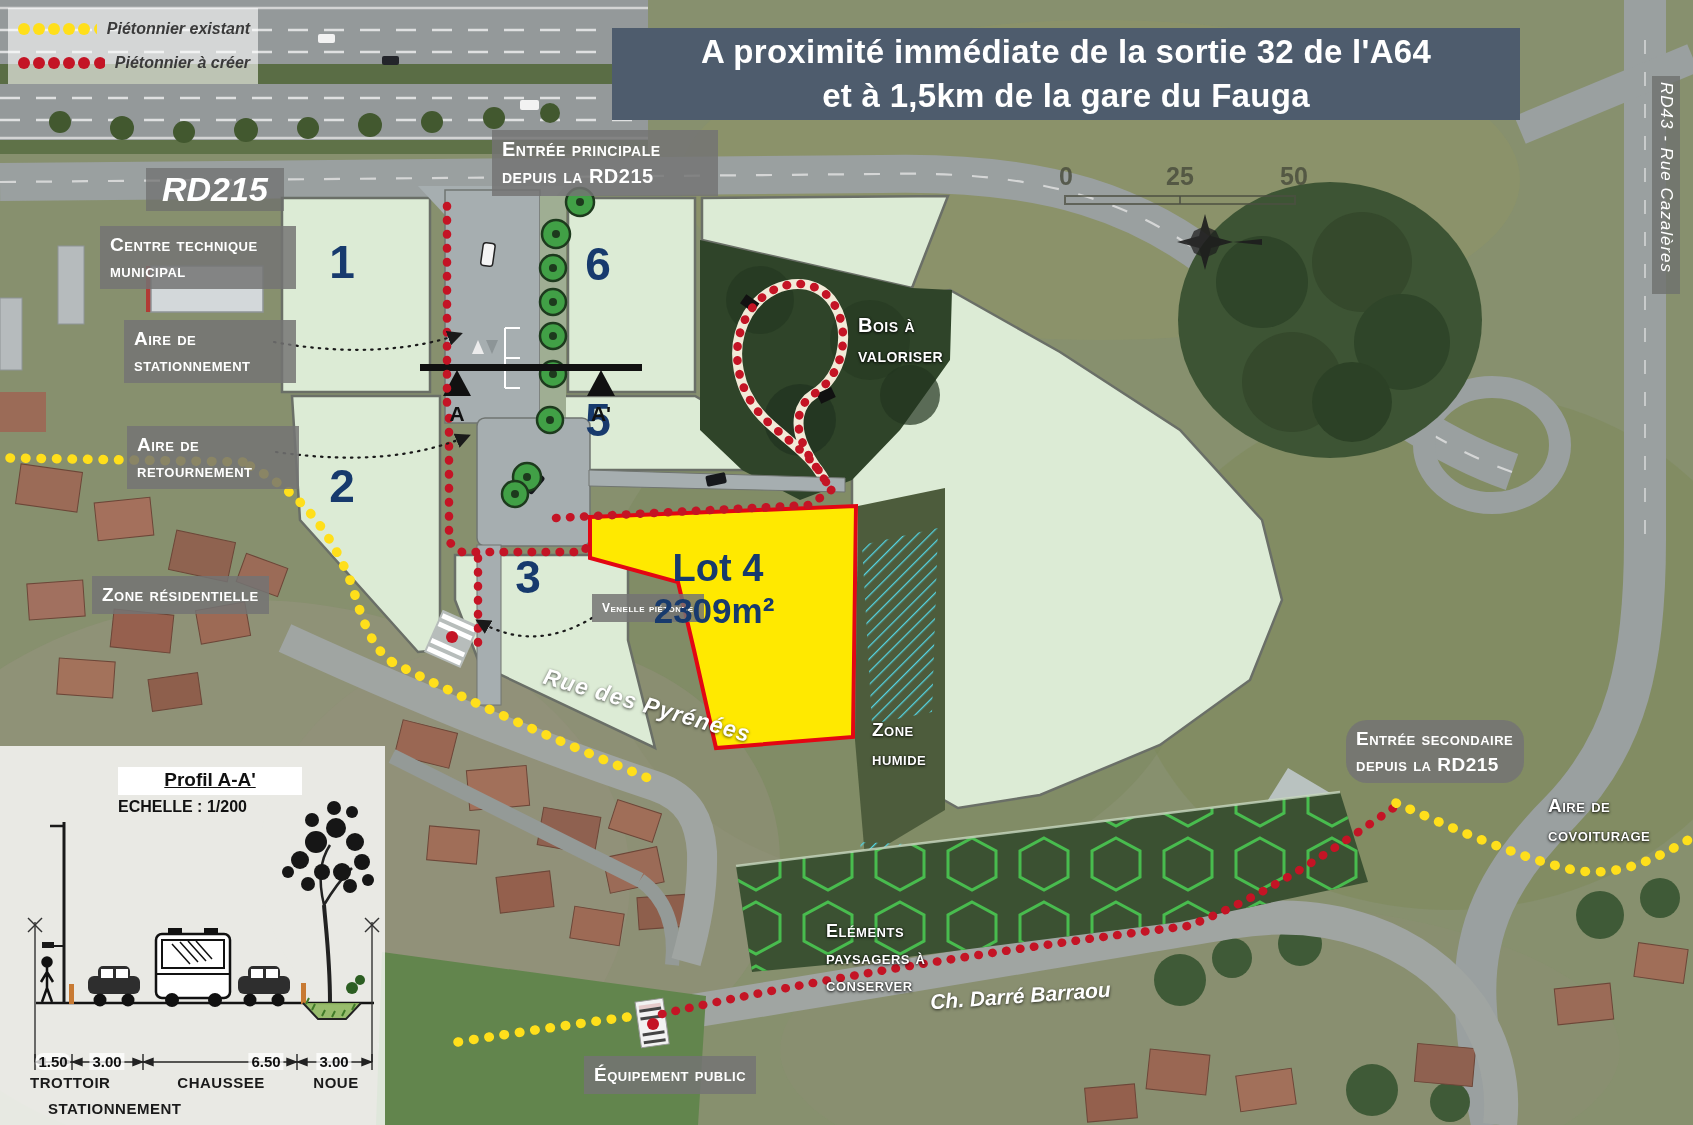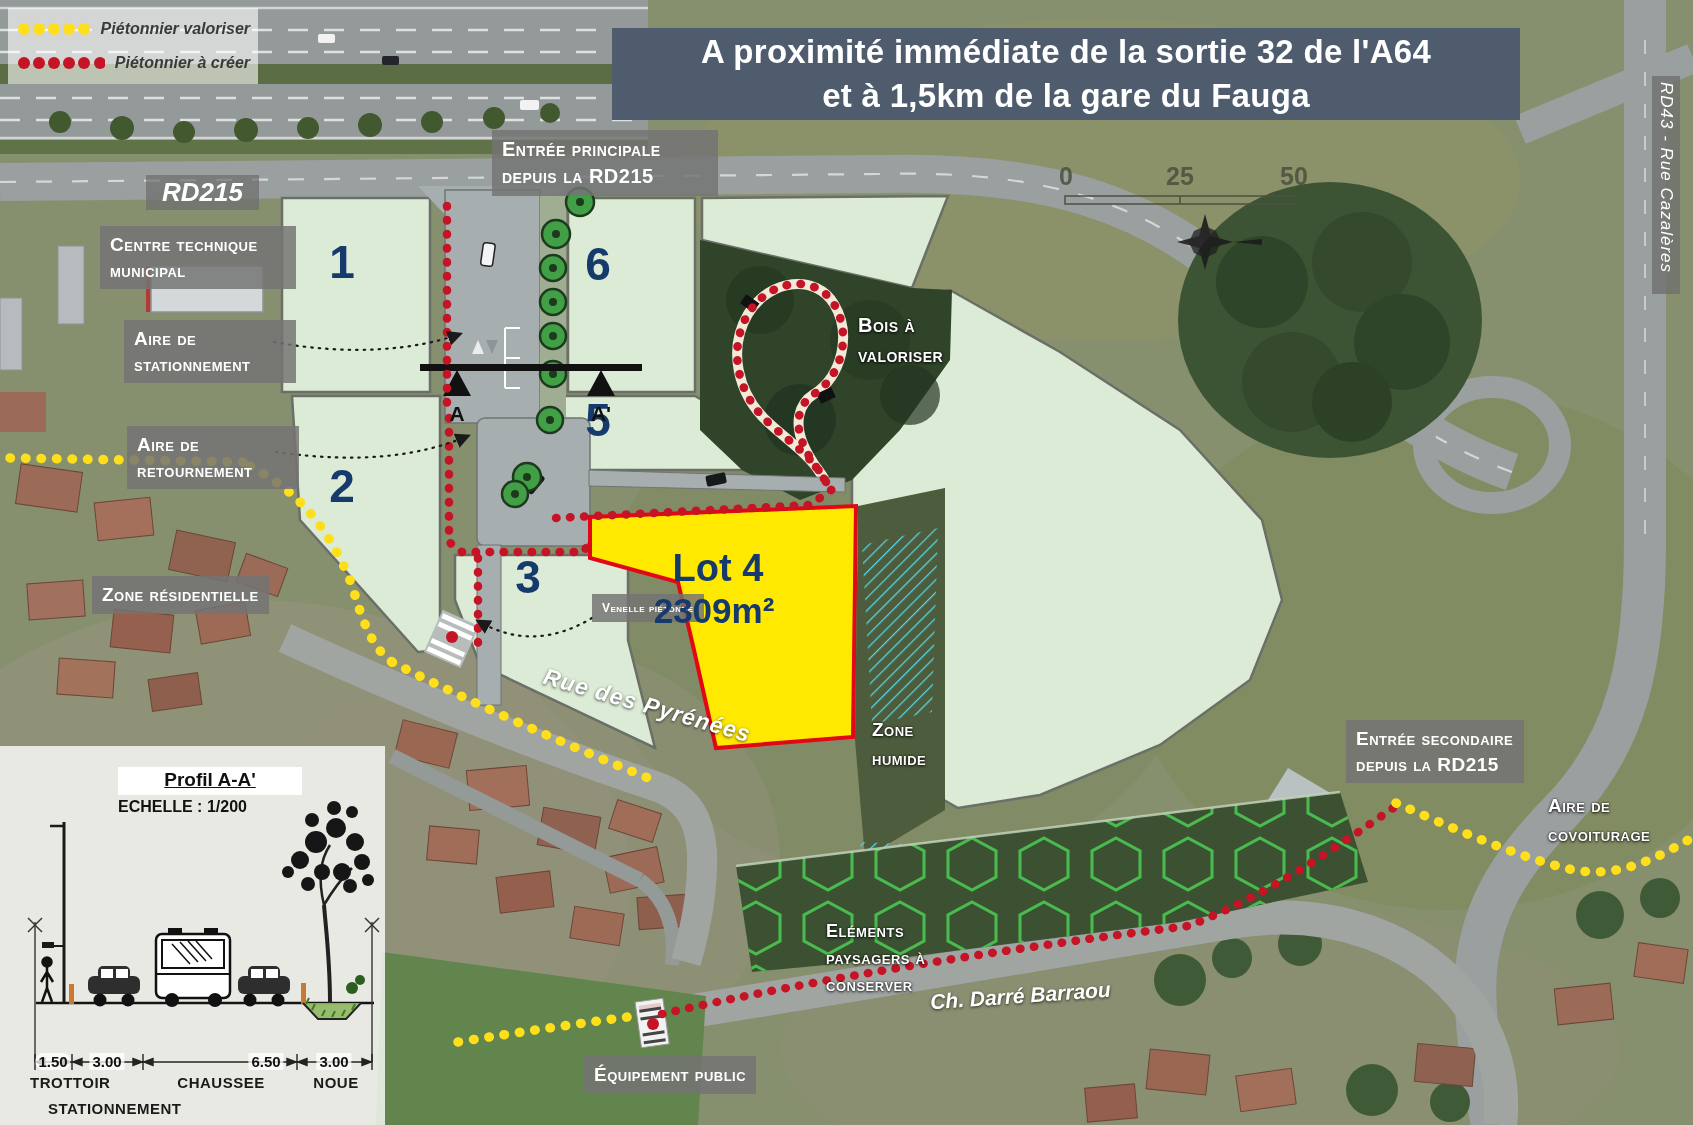--- a/index.html
+++ b/index.html
@@ -404,21 +404,21 @@
       <svg width="92" height="16">
         <g fill="#ffdf1b">
             <circle cx="8" cy="8" r="6"></circle>
             <circle cx="23" cy="8" r="6"></circle>
             <circle cx="38" cy="8" r="6"></circle>
             <circle cx="53" cy="8" r="6"></circle>
             <circle cx="68" cy="8" r="6"></circle>
             <circle cx="84" cy="8" r="6"></circle>
           </g>
       </svg>
-      <span class="legtxt">Piétonnier valoriser</span>
+      <span class="legtxt">Piétonnier existant</span>
     </div>
     <div class="legrow">
       <svg width="92" height="16">
         <g fill="#c41425">
             <circle cx="8" cy="8" r="6"></circle>
             <circle cx="23" cy="8" r="6"></circle>
             <circle cx="38" cy="8" r="6"></circle>
             <circle cx="53" cy="8" r="6"></circle>
             <circle cx="68" cy="8" r="6"></circle>
             <circle cx="84" cy="8" r="6"></circle>
@@ -426,21 +426,21 @@
       </svg>
       <span class="legtxt">Piétonnier à créer</span>
     </div>
   </div>
 
   <div class="banner">
     <div>A proximité immédiate de la sortie 32 de l'A64</div>
     <div>et à 1,5km de la gare du Fauga</div>
   </div>
 
-  <div class="abs" style="left:146px;top:175px;background:rgba(110,110,110,.72);color:#fff;font-style:italic;font-weight:bold;font-size:26px;padding:2px 16px;">RD215</div>
+  <div class="abs" style="left:146px;top:168px;background:rgba(110,110,110,.72);color:#fff;font-style:italic;font-weight:bold;font-size:34px;padding:2px 16px;">RD215</div>
 
   <div class="chip" style="left:492px;top:130px;width:206px;font-size:20px;">Entrée principale depuis la RD215</div>
 
   <div class="chip" style="left:100px;top:226px;width:176px;">Centre technique municipal</div>
 
   <div class="chip" style="left:124px;top:320px;width:152px;">Aire de stationnement</div>
 
   <div class="chip" style="left:127px;top:426px;width:152px;">Aire de retournement</div>
 
   <div class="chip" style="left:92px;top:576px;white-space:nowrap;">Zone résidentielle</div>
@@ -453,21 +453,21 @@
   <div class="lotnum" style="left:342px;top:486px;">2</div>
   <div class="lotnum" style="left:528px;top:577px;">3</div>
   <div class="lotnum" style="left:598px;top:420px;">5</div>
   <div class="lotnum" style="left:598px;top:264px;">6</div>
 
   <div class="lotnum" style="left:718px;top:568px;font-size:38px;">Lot 4</div>
   <div class="lotnum" style="left:714px;top:611px;font-size:35px;">2309m²</div>
 
   <div class="wtx" style="left:872px;top:716px;width:100px;">Zone humide</div>
 
-  <div class="chip" style="left:1346px;top:720px;width:158px;">Entrée secondaire depuis la RD215</div>
+  <div class="chip" style="left:1346px;top:720px;width:158px;border-radius:21px;">Entrée secondaire depuis la RD215</div>
 
   <div class="wtx" style="left:1548px;top:792px;width:132px;">Aire de covoiturage</div>
 
   <div class="wtx" style="left:826px;top:918px;width:140px;font-size:18px;">Eléments paysagers à conserver</div>
 
   <div class="chip" style="left:584px;top:1056px;white-space:nowrap;">Équipement public</div>
 
   <div class="roadname" style="left:540px;top:692px;font-size:23px;transform:rotate(16deg);letter-spacing:1px;">Rue des Pyrénées</div>
 
   <div class="roadname" style="left:930px;top:984px;font-size:21px;transform:rotate(-4deg);">Ch. Darré Barraou</div>

